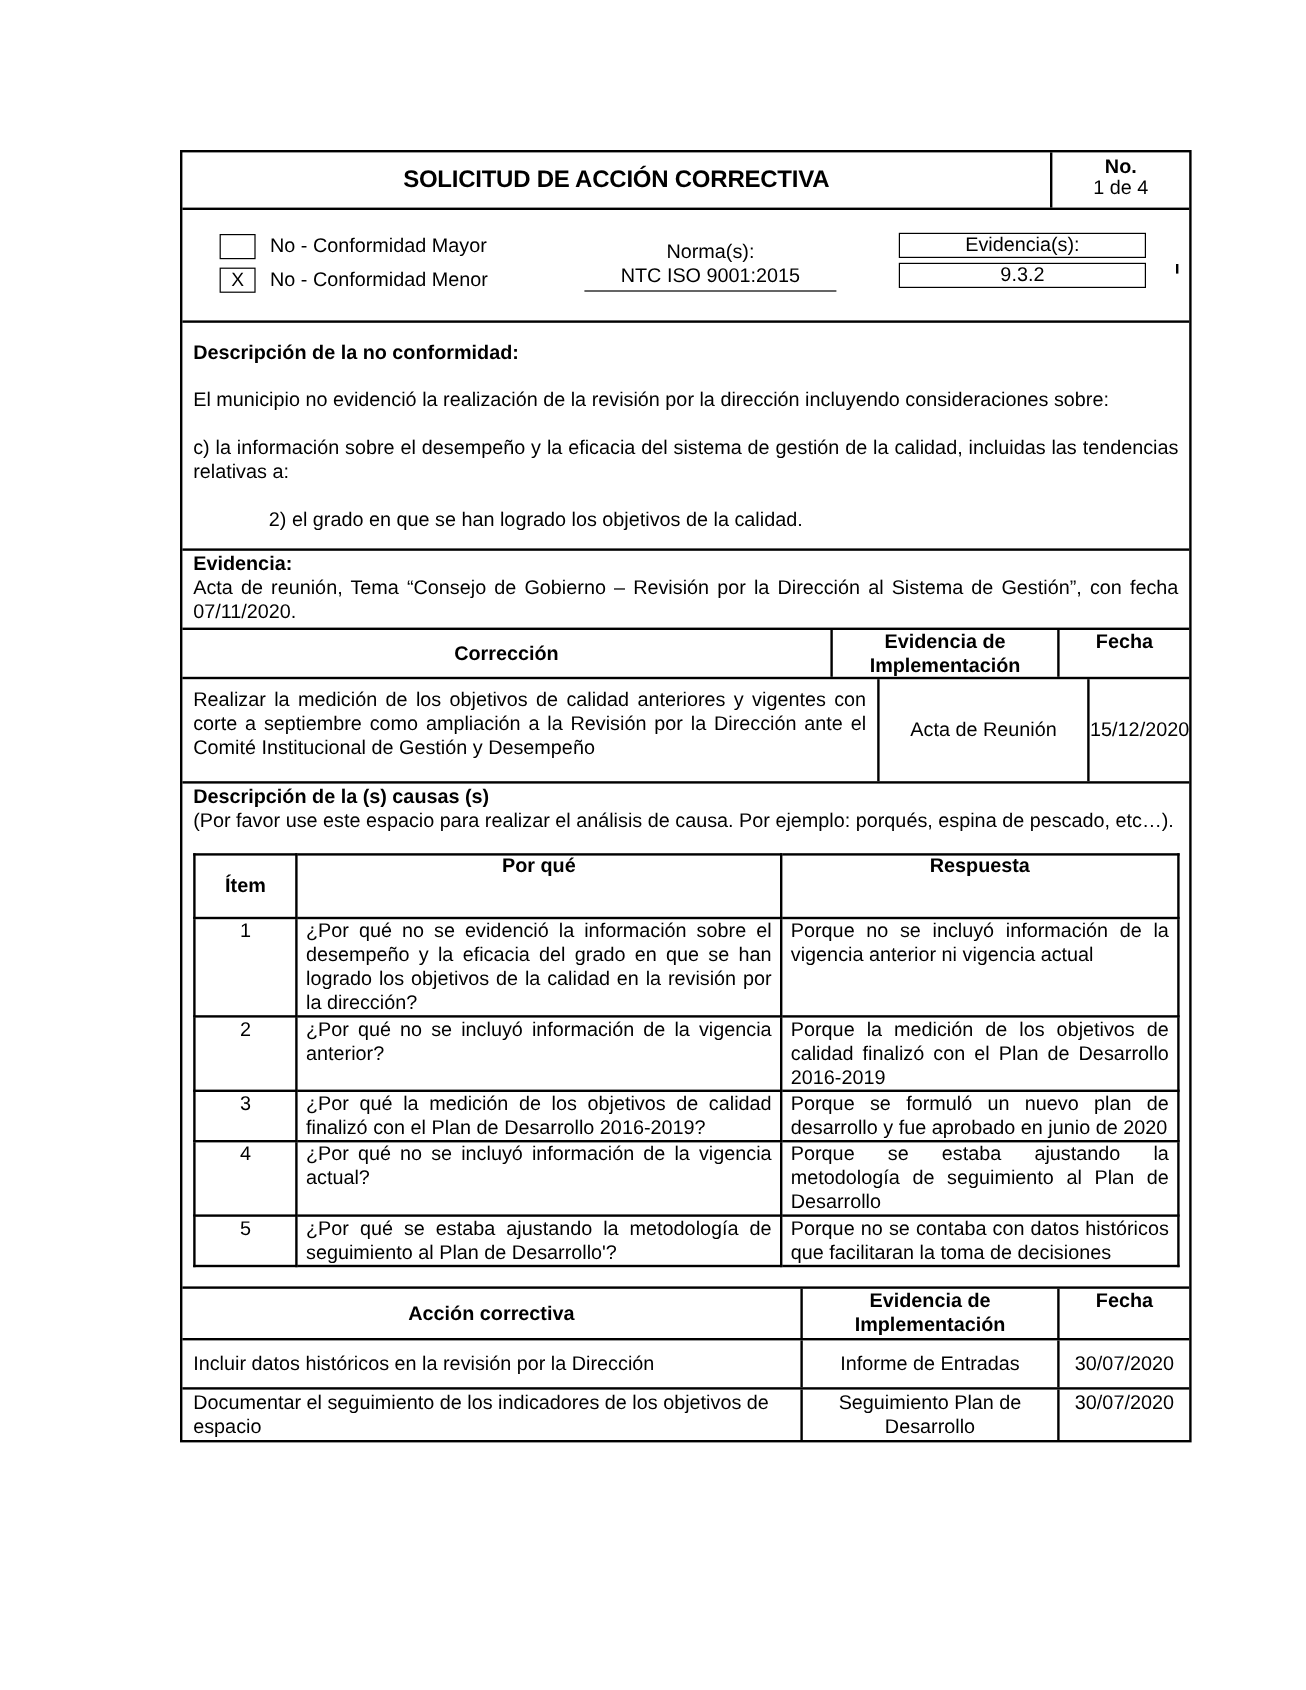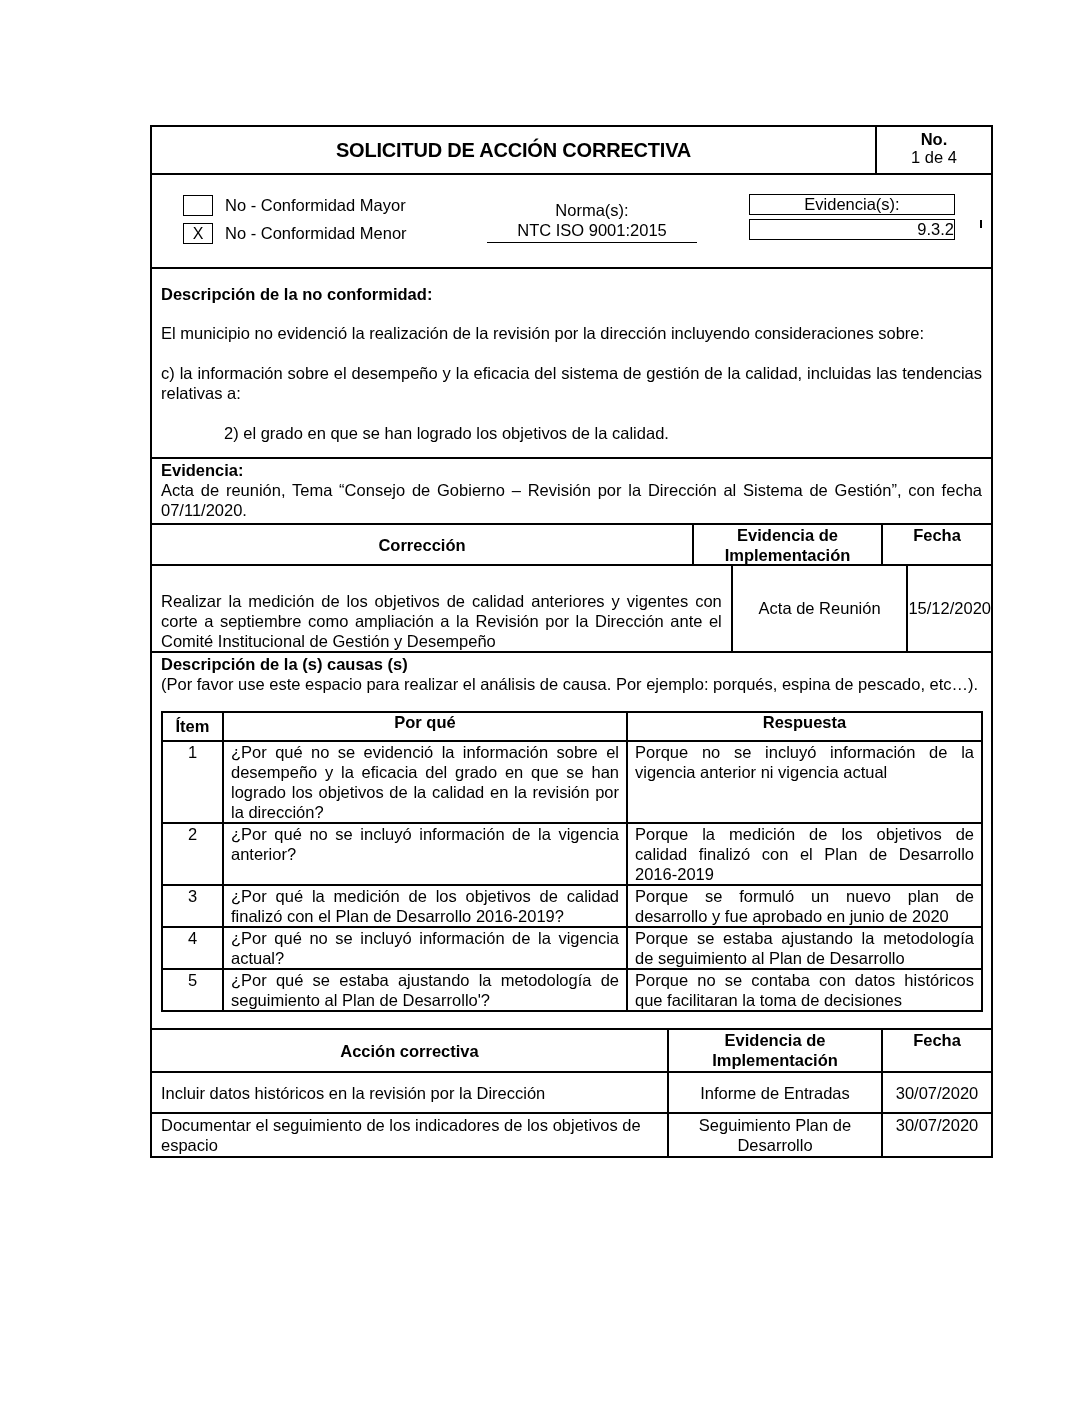--- a/index.html
+++ b/index.html
@@ -54,21 +54,21 @@
       </div>
       <div class="cb-line" style="top:48px;">
         <div class="cb">X</div>
         <span>No - Conformidad Menor</span>
       </div>
       <div class="norma">
         <div>Norma(s):</div>
         <div>NTC ISO 9001:2015</div>
       </div>
       <div class="req-box" style="top:19px;">Evidencia(s):</div>
-      <div class="req-box" style="top:44px;text-align:right;">9.3.2</div>
+      <div class="req-box" style="top:44px;">9.3.2</div>
 
       <div style="position:absolute; left:828px; top:45px; width:2px; height:8px; background:#000;"></div>
     </div>
 
     <div class="row section" style="padding-top:15px; padding-bottom:14px;">
       <div class="section-title">Descripción de la no conformidad:</div>
       <p class="para" style="margin-top:19px;">El municipio no evidenció la realización de la revisión por la dirección incluyendo consideraciones sobre:</p>
       <p class="para" style="margin-top:20px;">c) la información sobre el desempeño y la eficacia del sistema de gestión de la calidad, incluidas las tendencias relativas a:</p>
       <p class="para indent" style="margin-top:20px;">2) el grado en que se han logrado los objetivos de la calidad.</p>
     </div>
@@ -78,35 +78,35 @@
       <p class="para">Acta de reunión, Tema “Consejo de Gobierno – Revisión por la Dirección al Sistema de Gestión”, con fecha 07/11/2020.</p>
     </div>
 
     <div class="row grid3" style="height:41px;">
       <div class="g-c1 th" style="width:542px; display:flex; align-items:center; justify-content:center;">Corrección</div>
       <div class="g-c2 th" style="width:189px;">Evidencia de Implementación</div>
       <div class="th" style="flex:1;">Fecha</div>
     </div>
 
     <div class="row grid3" style="height:87px;">
-      <div class="g-c1" style="width:624px; padding:25px 9px 0 9px; text-align:justify; line-height:20px;">Realizar la medición de los objetivos de calidad anteriores y vigentes con corte a septiembre como ampliación a la Revisión por la Dirección ante el Comité Institucional de Gestión y Desempeño</div>
+      <div class="g-c1" style="width:624px; padding:7px 9px 0 9px; text-align:justify; line-height:20px;">Realizar la medición de los objetivos de calidad anteriores y vigentes con corte a septiembre como ampliación a la Revisión por la Dirección ante el Comité Institucional de Gestión y Desempeño</div>
       <div class="g-c2" style="width:189px; display:flex; align-items:center; justify-content:center;">Acta de Reunión</div>
       <div style="flex:1; display:flex; align-items:center; justify-content:center;">15/12/2020</div>
     </div>
 
     <div class="row">
       <div class="section" style="padding-bottom:17px; padding-top:1px;">
         <div class="section-title">Descripción de la (s) causas (s)</div>
         <p class="para">(Por favor use este espacio para realizar el análisis de causa. Por ejemplo: porqués, espina de pescado, etc…).</p>
       </div>
       <div class="why-wrap">
         <table class="why-table">
           <thead>
             <tr>
-              <th style="width:51px; padding:4px;text-align:center;">Ítem</th>
+              <th style="width:51px; padding:16px;text-align:center;">Ítem</th>
               <th style="width:388px;">Por qué</th>
               <th>Respuesta</th>
             </tr>
           </thead>
           <tbody id="why-body">
               <tr>
                 <td class="num">1</td>
                 <td class="just">¿Por qué no se evidenció la información sobre el desempeño y la eficacia del grado en que se han logrado los objetivos de la calidad en la revisión por la dirección?</td>
                 <td class="just">Porque no se incluyó información de la vigencia anterior ni vigencia actual</td>
               </tr>

